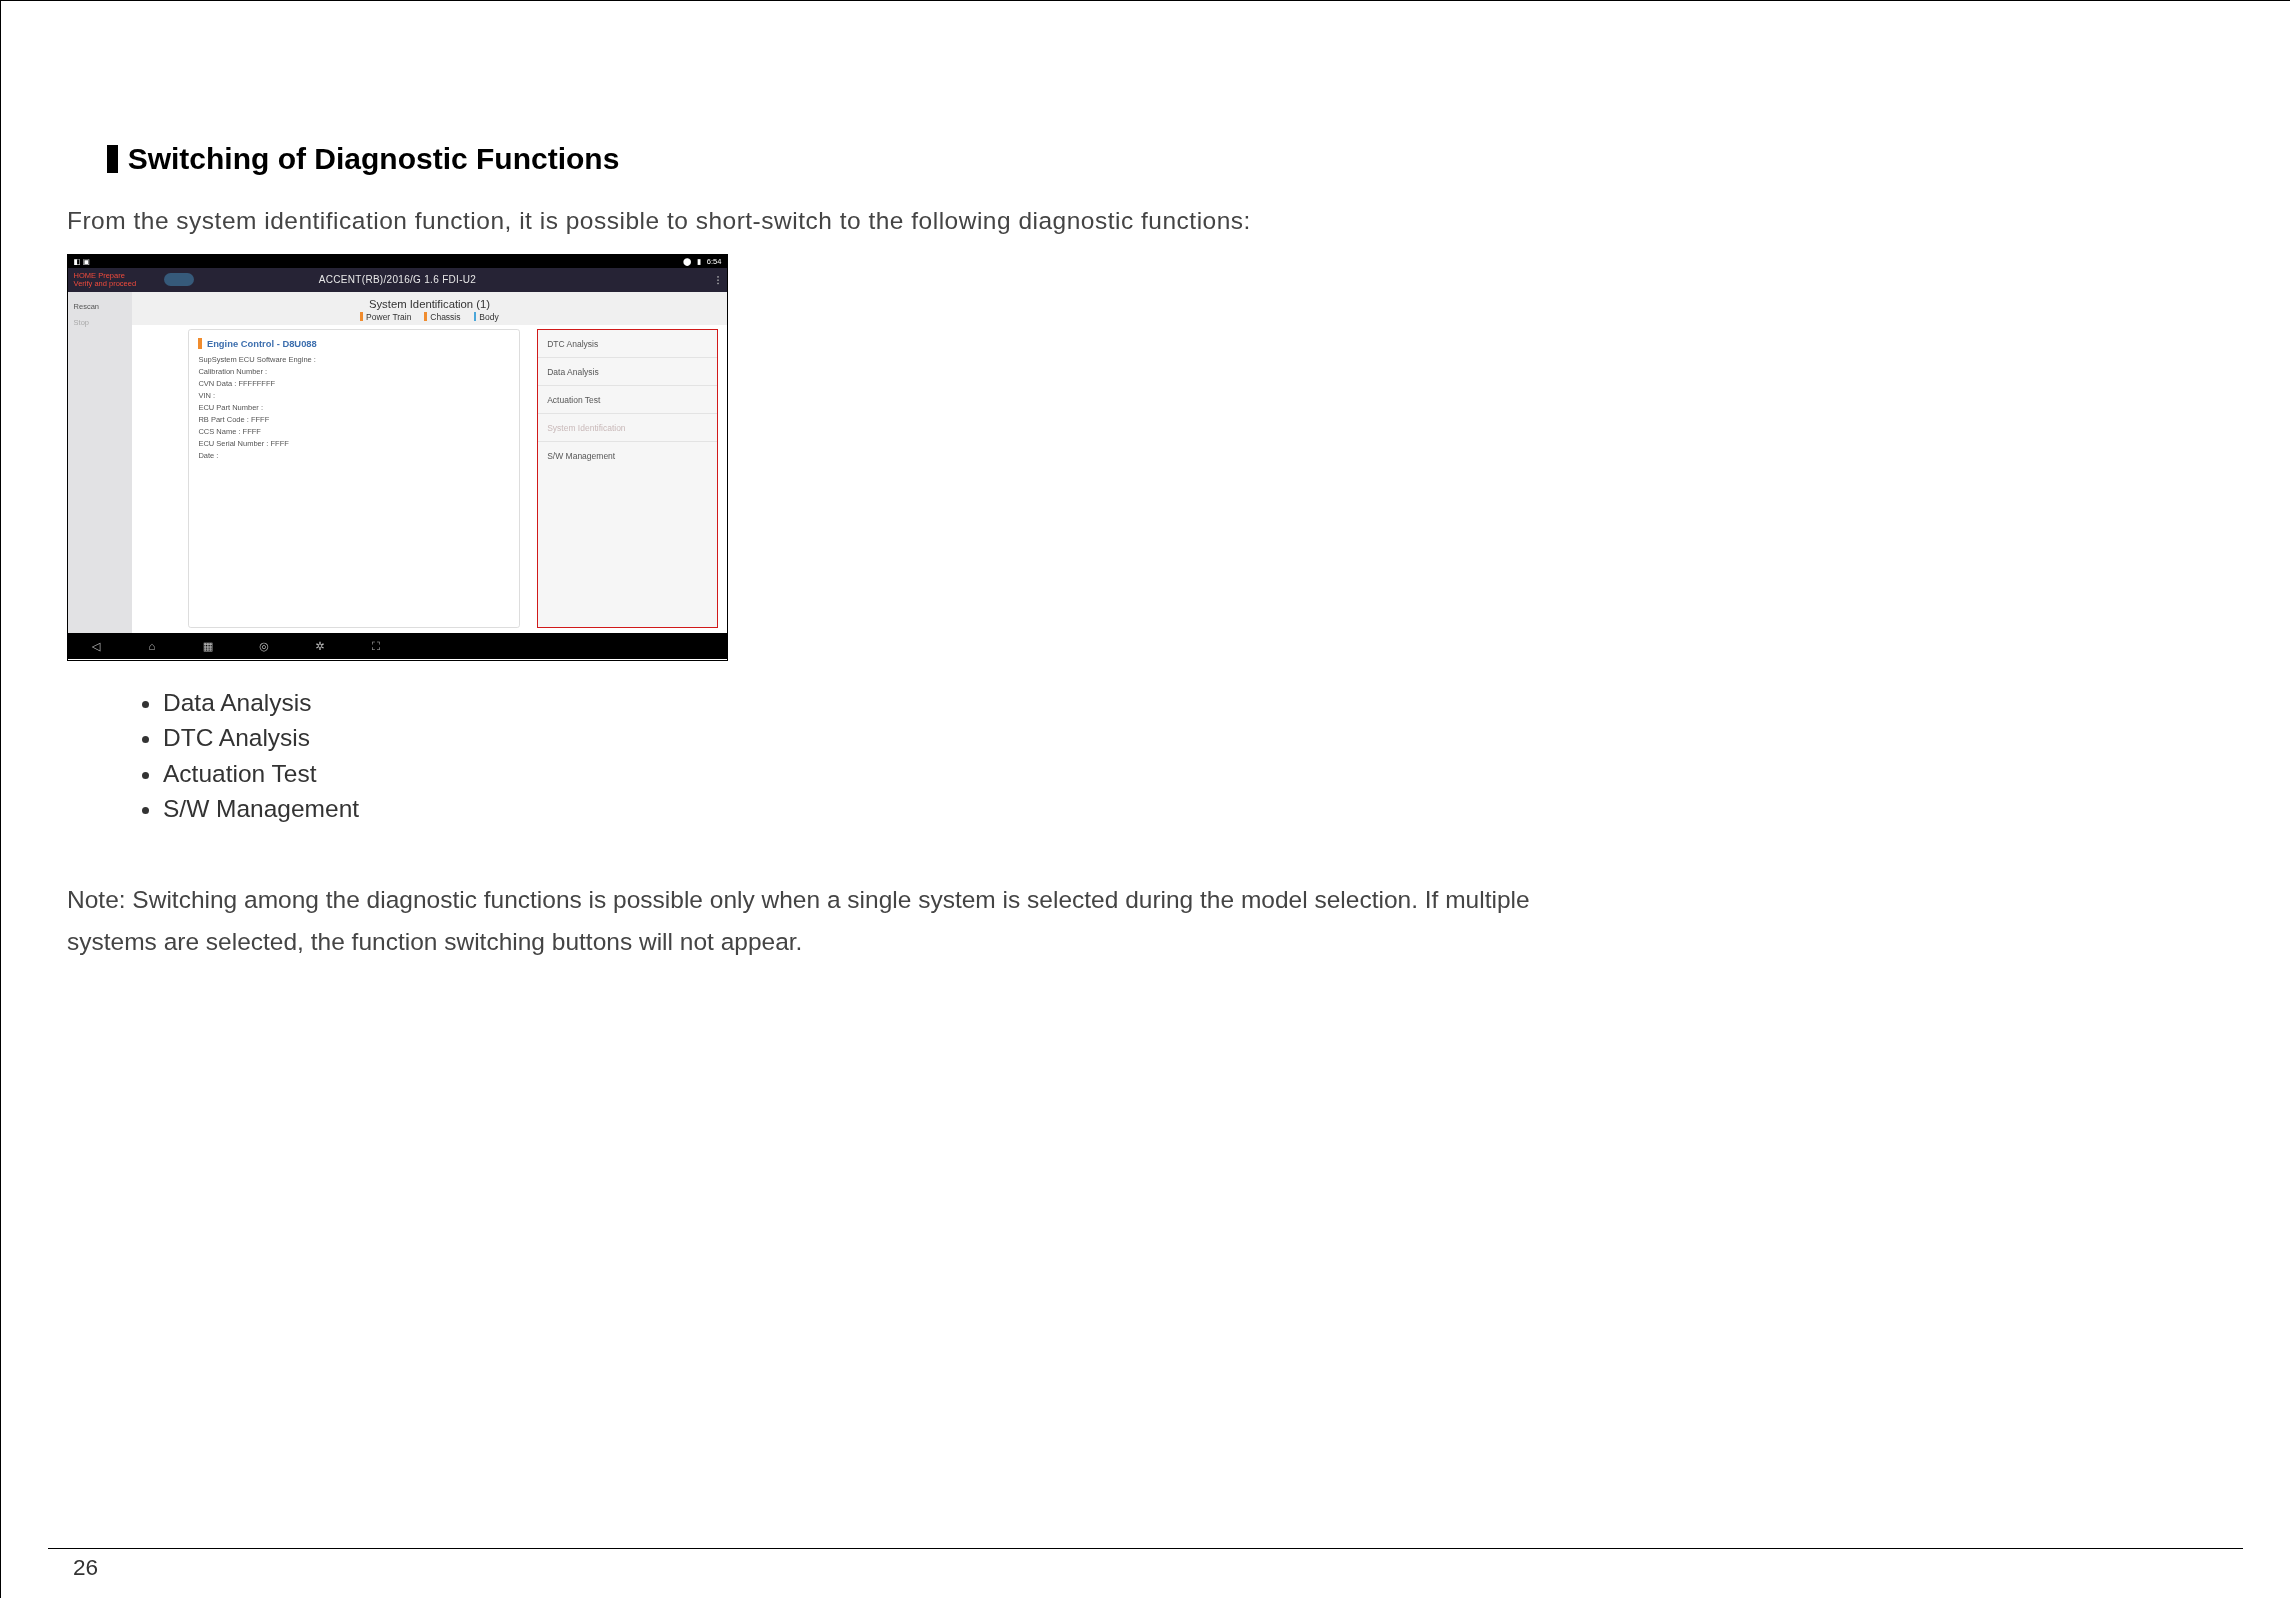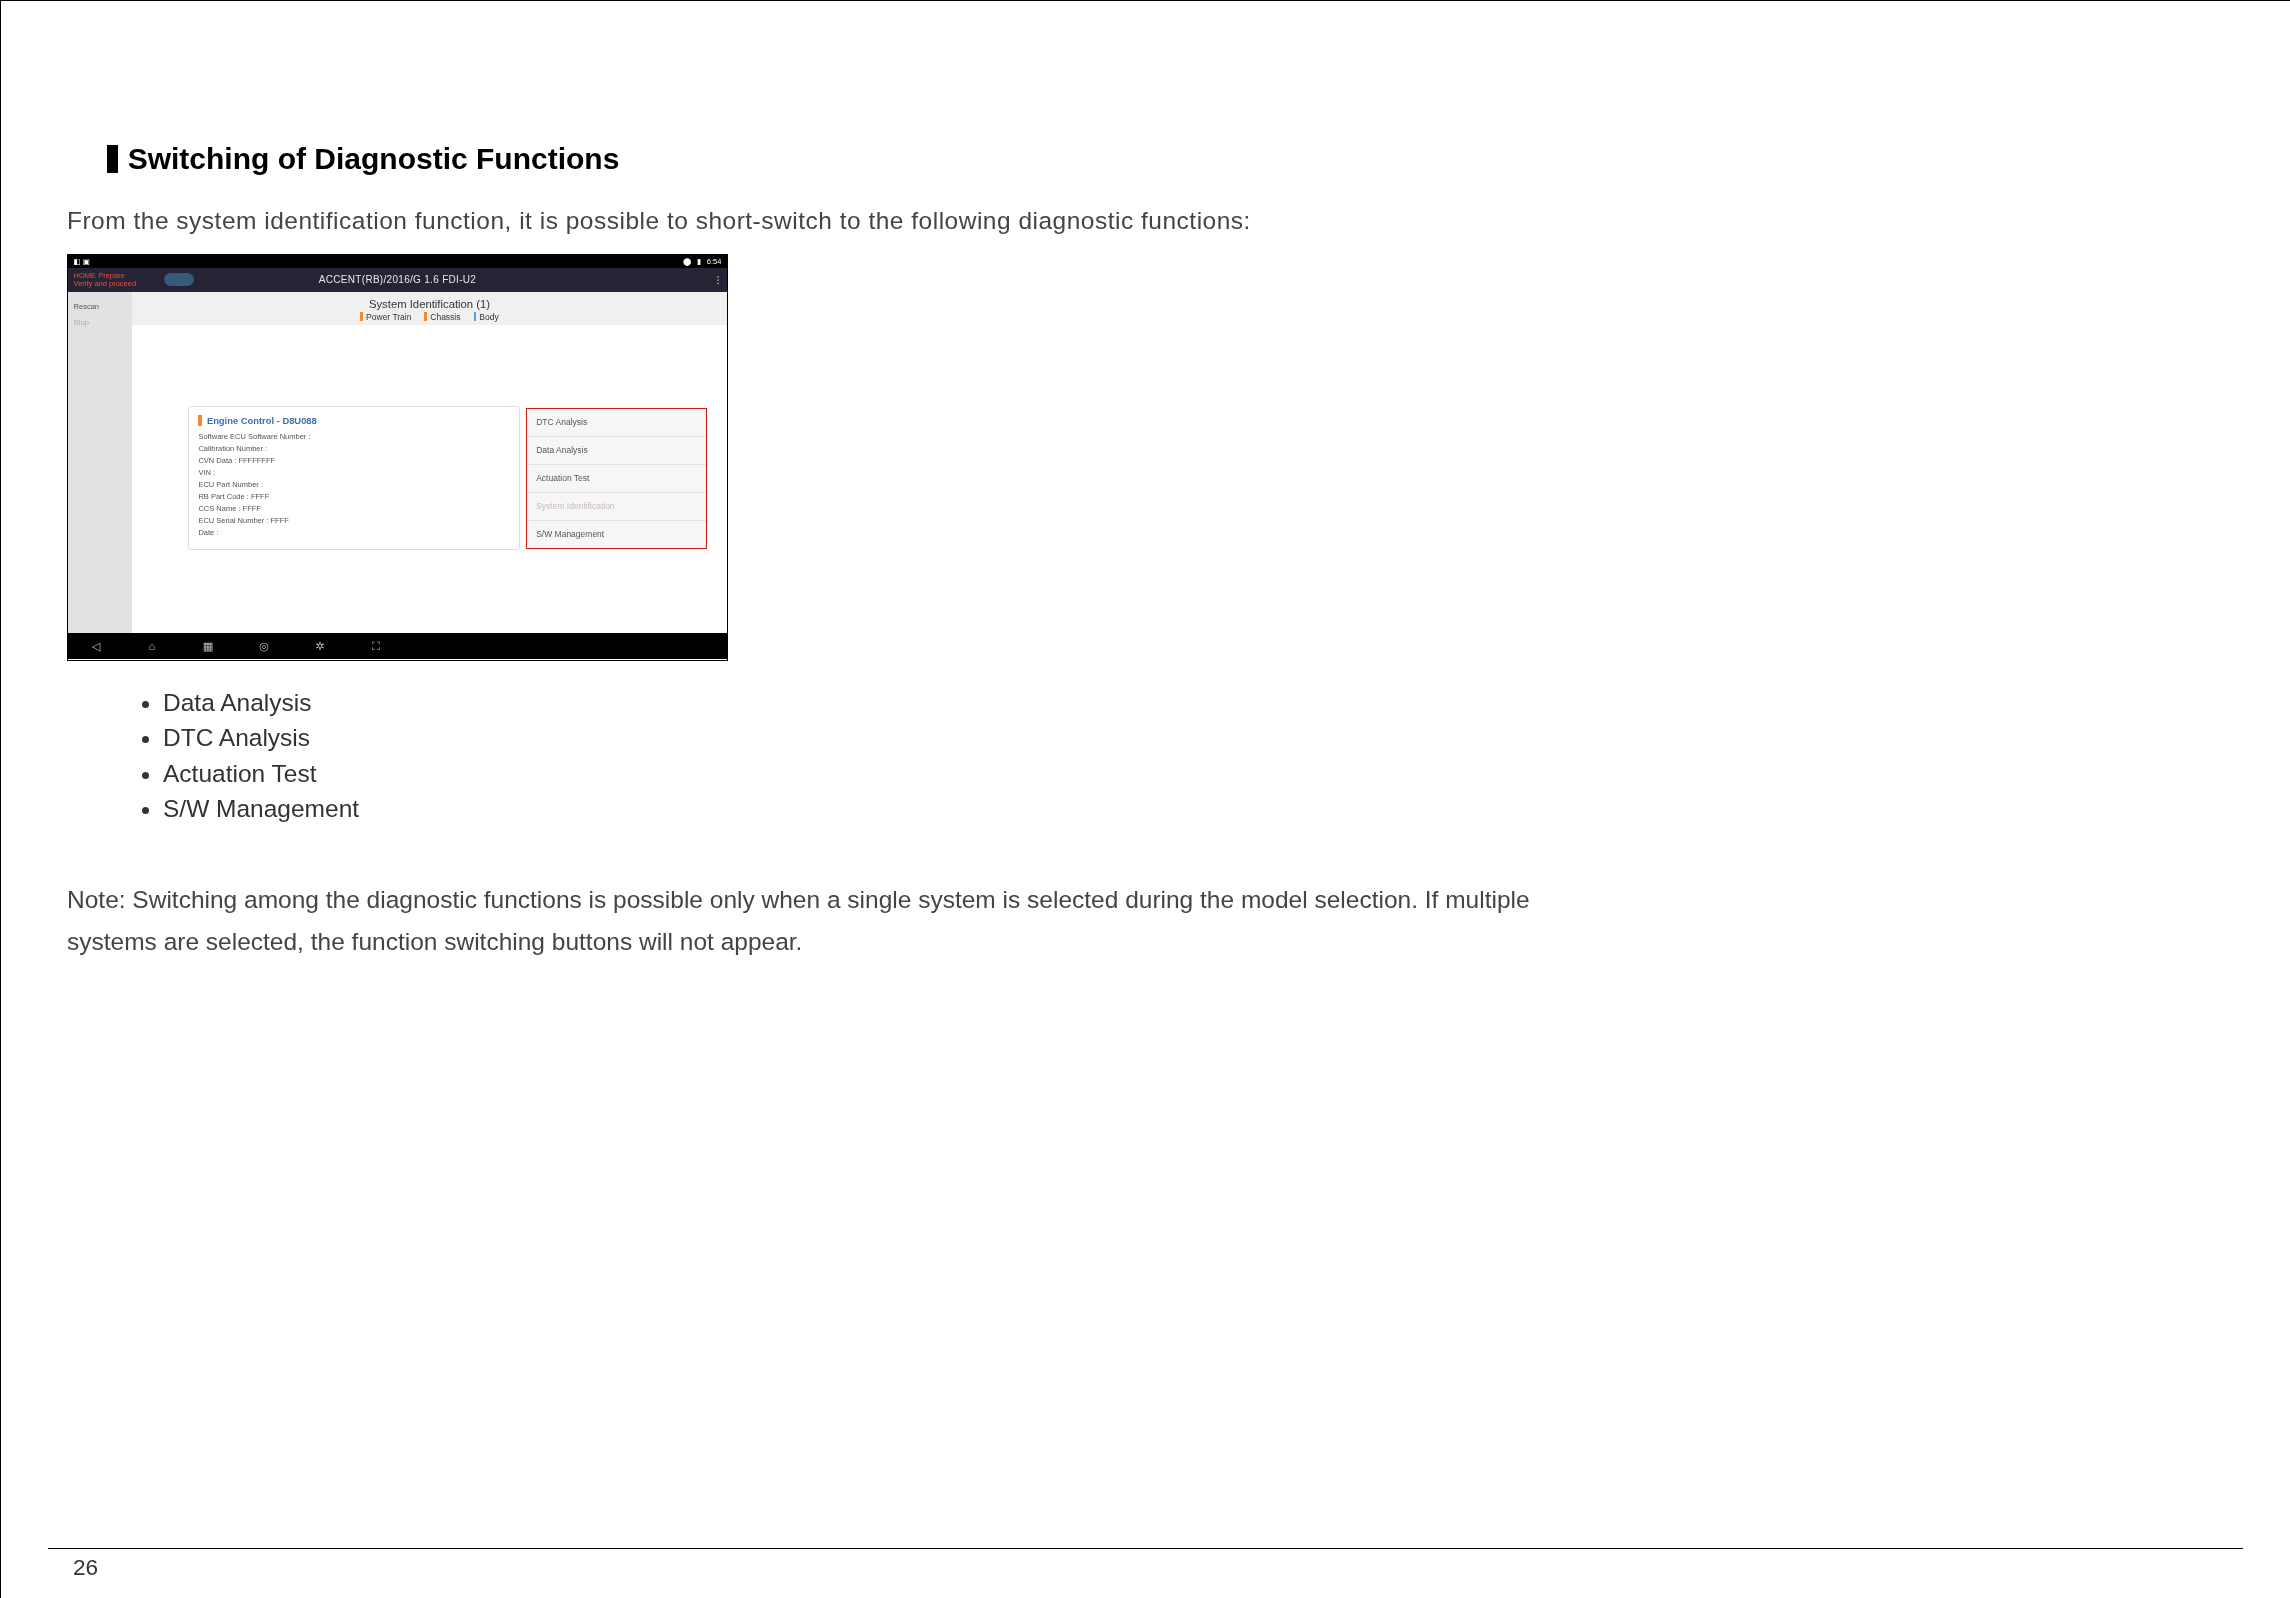--- a/index.html
+++ b/index.html
@@ -134,24 +134,23 @@
     padding-bottom: 3.8px;
     background: #f0f0f0;
   }
   .tabbar span { display:inline-flex; align-items:center; gap:3px; }
   .tick { display:inline-block; width:2.8px; height:9.4px; }
   .tick.o { background:#f08c2e; }
   .tick.b { background:#4aa6d9; }
   .content {
     flex: 1;
     display: flex;
-    gap: 6px;
+    gap: 17px;
     padding: 3.8px 5.6px 5.6px 56px;
     background: #fff;
-    align-items: center;
   }
   .card {
     width: 311px;
     background: #fff;
     border: 0.9px solid #ddd;
     border-radius: 2.8px;
     padding: 7.5px 9.4px 9.4px 9.4px;
   }
   .card-h {
     color: #3d6fae;
@@ -266,21 +265,21 @@
               <i class="tick b"></i>
               <span>Body</span>
             </span>
         </div>
         <div class="content">
           <div class="card">
             <div class="card-h">
               <span class="bar"></span>
               <span>Engine Control - D8U088</span>
             </div>
-            <p>Software ECU Software Number :</p>
+            <p>SupSystem ECU Software Engine :</p>
             <p>Calibration Number :</p>
             <p>CVN Data : FFFFFFFF</p>
             <p>VIN :</p>
             <p>ECU Part Number :</p>
             <p>RB Part Code : FFFF</p>
             <p>CCS Name : FFFF</p>
             <p>ECU Serial Number : FFFF</p>
             <p>Date :</p>
           </div>
           <div class="menu">

